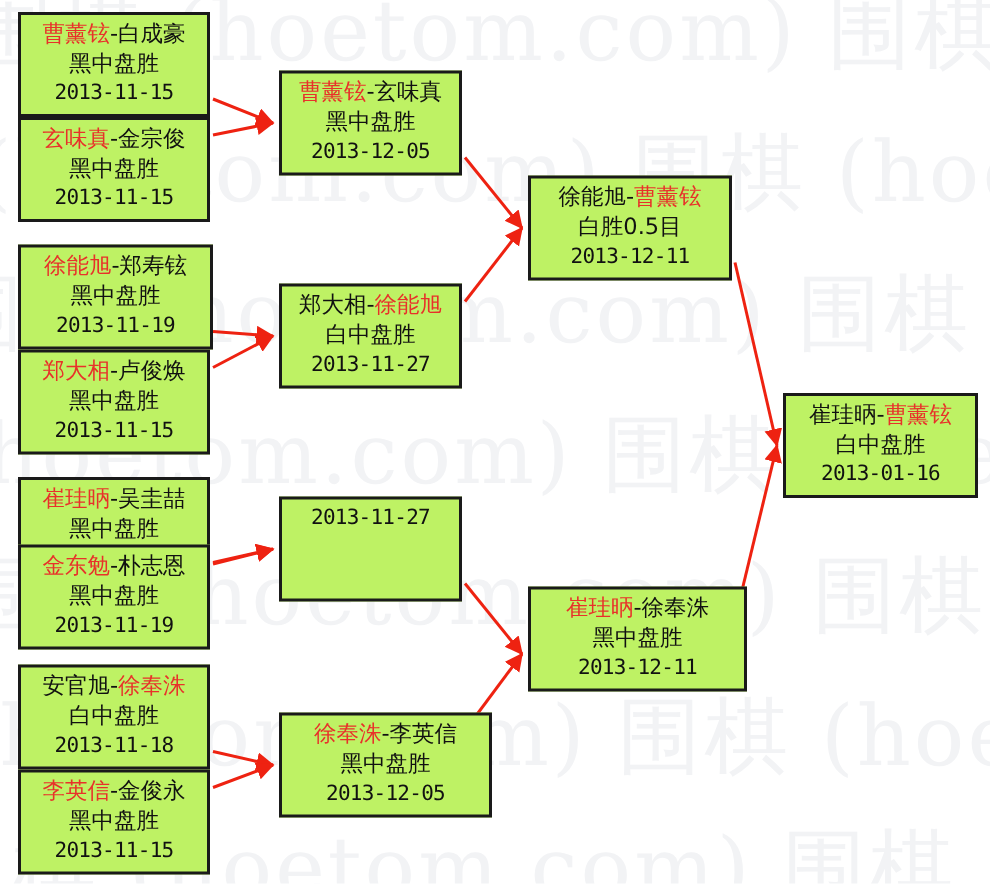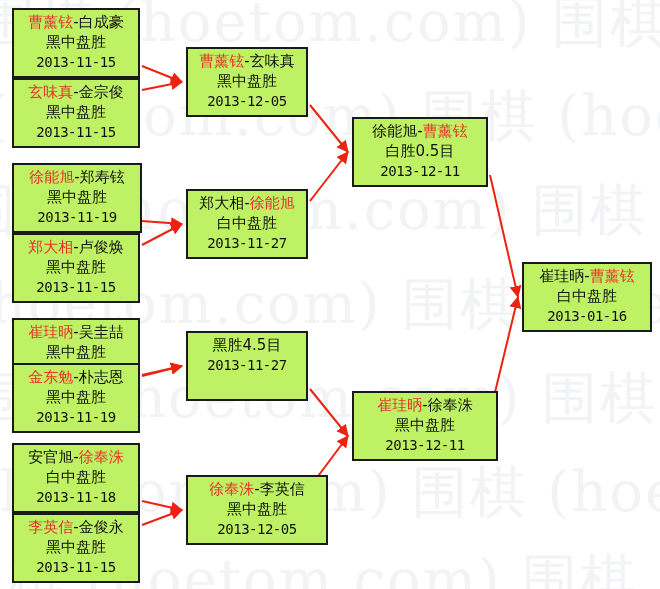--- a/index.html
+++ b/index.html
@@ -168,21 +168,20 @@
       <span class="match-line players"><span class="p-win" style="color: rgb(232, 49, 42);">曹薰铉</span><span class="dash">-</span><span class="p-lose" style="color: rgb(17, 17, 17);">玄味真</span></span>
       <span class="match-line result">黑中盘胜</span>
       <span class="match-line date">2013-12-05</span>
     </div>
     <div class="match-box" id="r2m2" style="left: 186px; top: 189px; width: 122px; height: 70px; border-color: rgb(26, 26, 26);">
       <span class="match-line players"><span class="p-lose" style="color: rgb(17, 17, 17);">郑大相</span><span class="dash">-</span><span class="p-win" style="color: rgb(232, 49, 42);">徐能旭</span></span>
       <span class="match-line result">白中盘胜</span>
       <span class="match-line date">2013-11-27</span>
     </div>
     <div class="match-box" id="r2m3" style="left: 186px; top: 331px; width: 122px; height: 70px; border-color: rgb(26, 26, 26);">
-      <span class="match-line result">黑胜4.5目</span>
       <span class="match-line date">2013-11-27</span>
     </div>
     <div class="match-box" id="r2m4" style="left: 186px; top: 475px; width: 142px; height: 70px; border-color: rgb(26, 26, 26);">
       <span class="match-line players"><span class="p-win" style="color: rgb(232, 49, 42);">徐奉洙</span><span class="dash">-</span><span class="p-lose" style="color: rgb(17, 17, 17);">李英信</span></span>
       <span class="match-line result">黑中盘胜</span>
       <span class="match-line date">2013-12-05</span>
     </div>
     <div class="match-box" id="r3m1" style="left: 352px; top: 117px; width: 136px; height: 70px; border-color: rgb(26, 26, 26);">
       <span class="match-line players"><span class="p-lose" style="color: rgb(17, 17, 17);">徐能旭</span><span class="dash">-</span><span class="p-win" style="color: rgb(232, 49, 42);">曹薰铉</span></span>
       <span class="match-line result">白胜0.5目</span>

